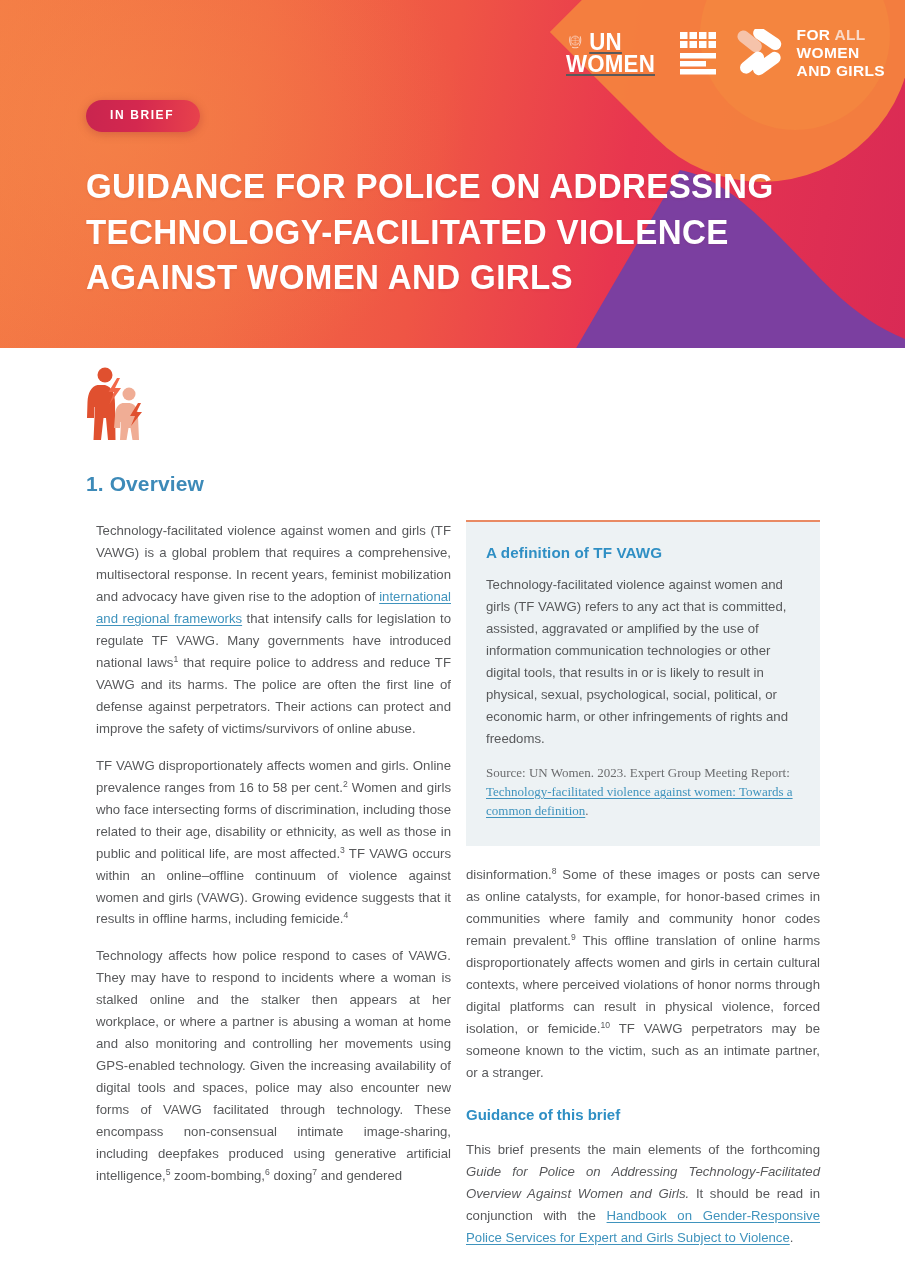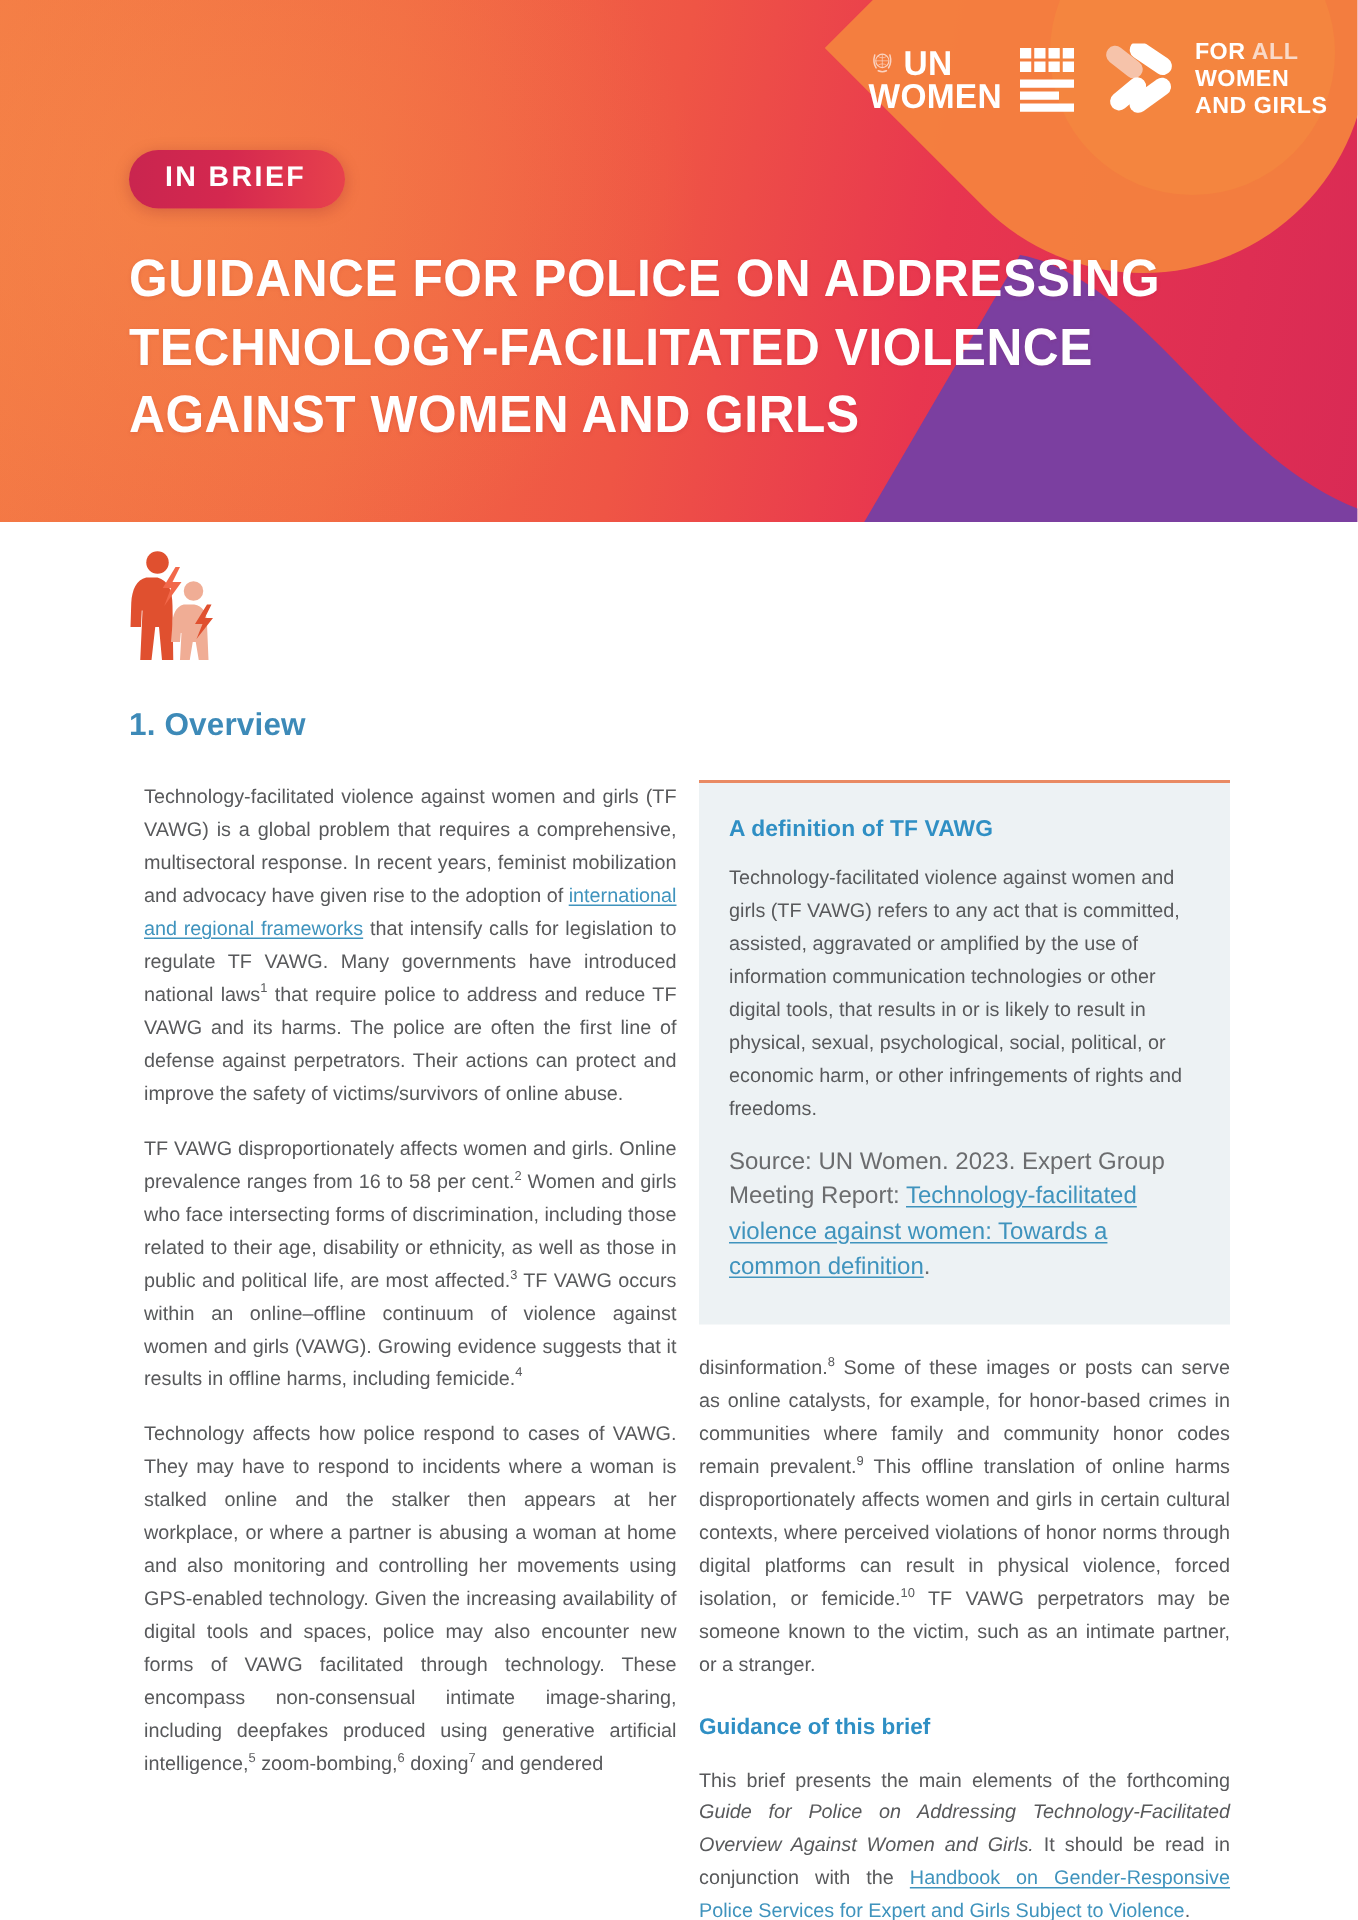--- a/index.html
+++ b/index.html
@@ -47,21 +47,21 @@
     width:520px; height:470px;
     background:radial-gradient(ellipse at 30% 40%, rgba(245,138,73,.55), rgba(245,138,73,0) 68%);
   }
   .badge {
     position:absolute;
     left:86px; top:100px;
     padding:9px 26px 11px 24px;
     border-radius:20px;
     background:linear-gradient(95deg,#c9254f 0%,#d4284f 45%,#e8424c 100%);
     color:#ffffff;
-    font-size:19px;
+    font-size:12px;
     font-weight:bold;
     letter-spacing:1.6px;
     line-height:1;
     box-shadow:0 2px 10px rgba(120,10,40,.25);
   }
   .hdr-title {
     position:absolute;
     left:86px; top:163px;
     width:790px;
     color:#fff;
@@ -77,21 +77,21 @@
 
   
   .logo-zone {
     position:absolute;
     right:20px; top:22px;
     display:flex;
     align-items:center;
     gap:0px;
     height:62px;
   }
-  .unw-logo { display:flex; align-items:center; gap:7px; }
+  .unw-logo { display:flex; align-items:center; gap:20px;text-decoration:underline; }
   .unw-words {
     color:#fff; font-weight:bold; font-size:23px;
     line-height:.96; letter-spacing:.2px; text-transform:uppercase;
     transform:scaleX(.97); transform-origin:left center;
   }
   .unw-row1 { display:flex; align-items:center; gap:5px; }
   .unw-emblem { width:19px; height:19px; opacity:.95; }
   .unw-mark { width:42px; height:44px; }
   .fawg-logo { display:flex; align-items:center; gap:8px; margin-left:13px; }
   .fawg-mark { width:56px; height:48px; }
@@ -142,23 +142,24 @@
     margin-bottom:13px;
     letter-spacing:.1px;
   }
   .callout-text {
     font-size:13.2px;
     line-height:1.665;
     color:#58595b;
     margin-bottom:13px;
   }
   .callout-source {
-    font-size:16px;
+    font-size:13px;
     line-height:1.47;
     color:#6b6c6e;
+    font-family:Liberation Serif, serif;
   }
   .sub-head {
     color:#2f8fc4;
     font-size:15px;
     font-weight:bold;
     margin:22px 0 16px 0;
   }
 </style>
 </head>
 <body>

